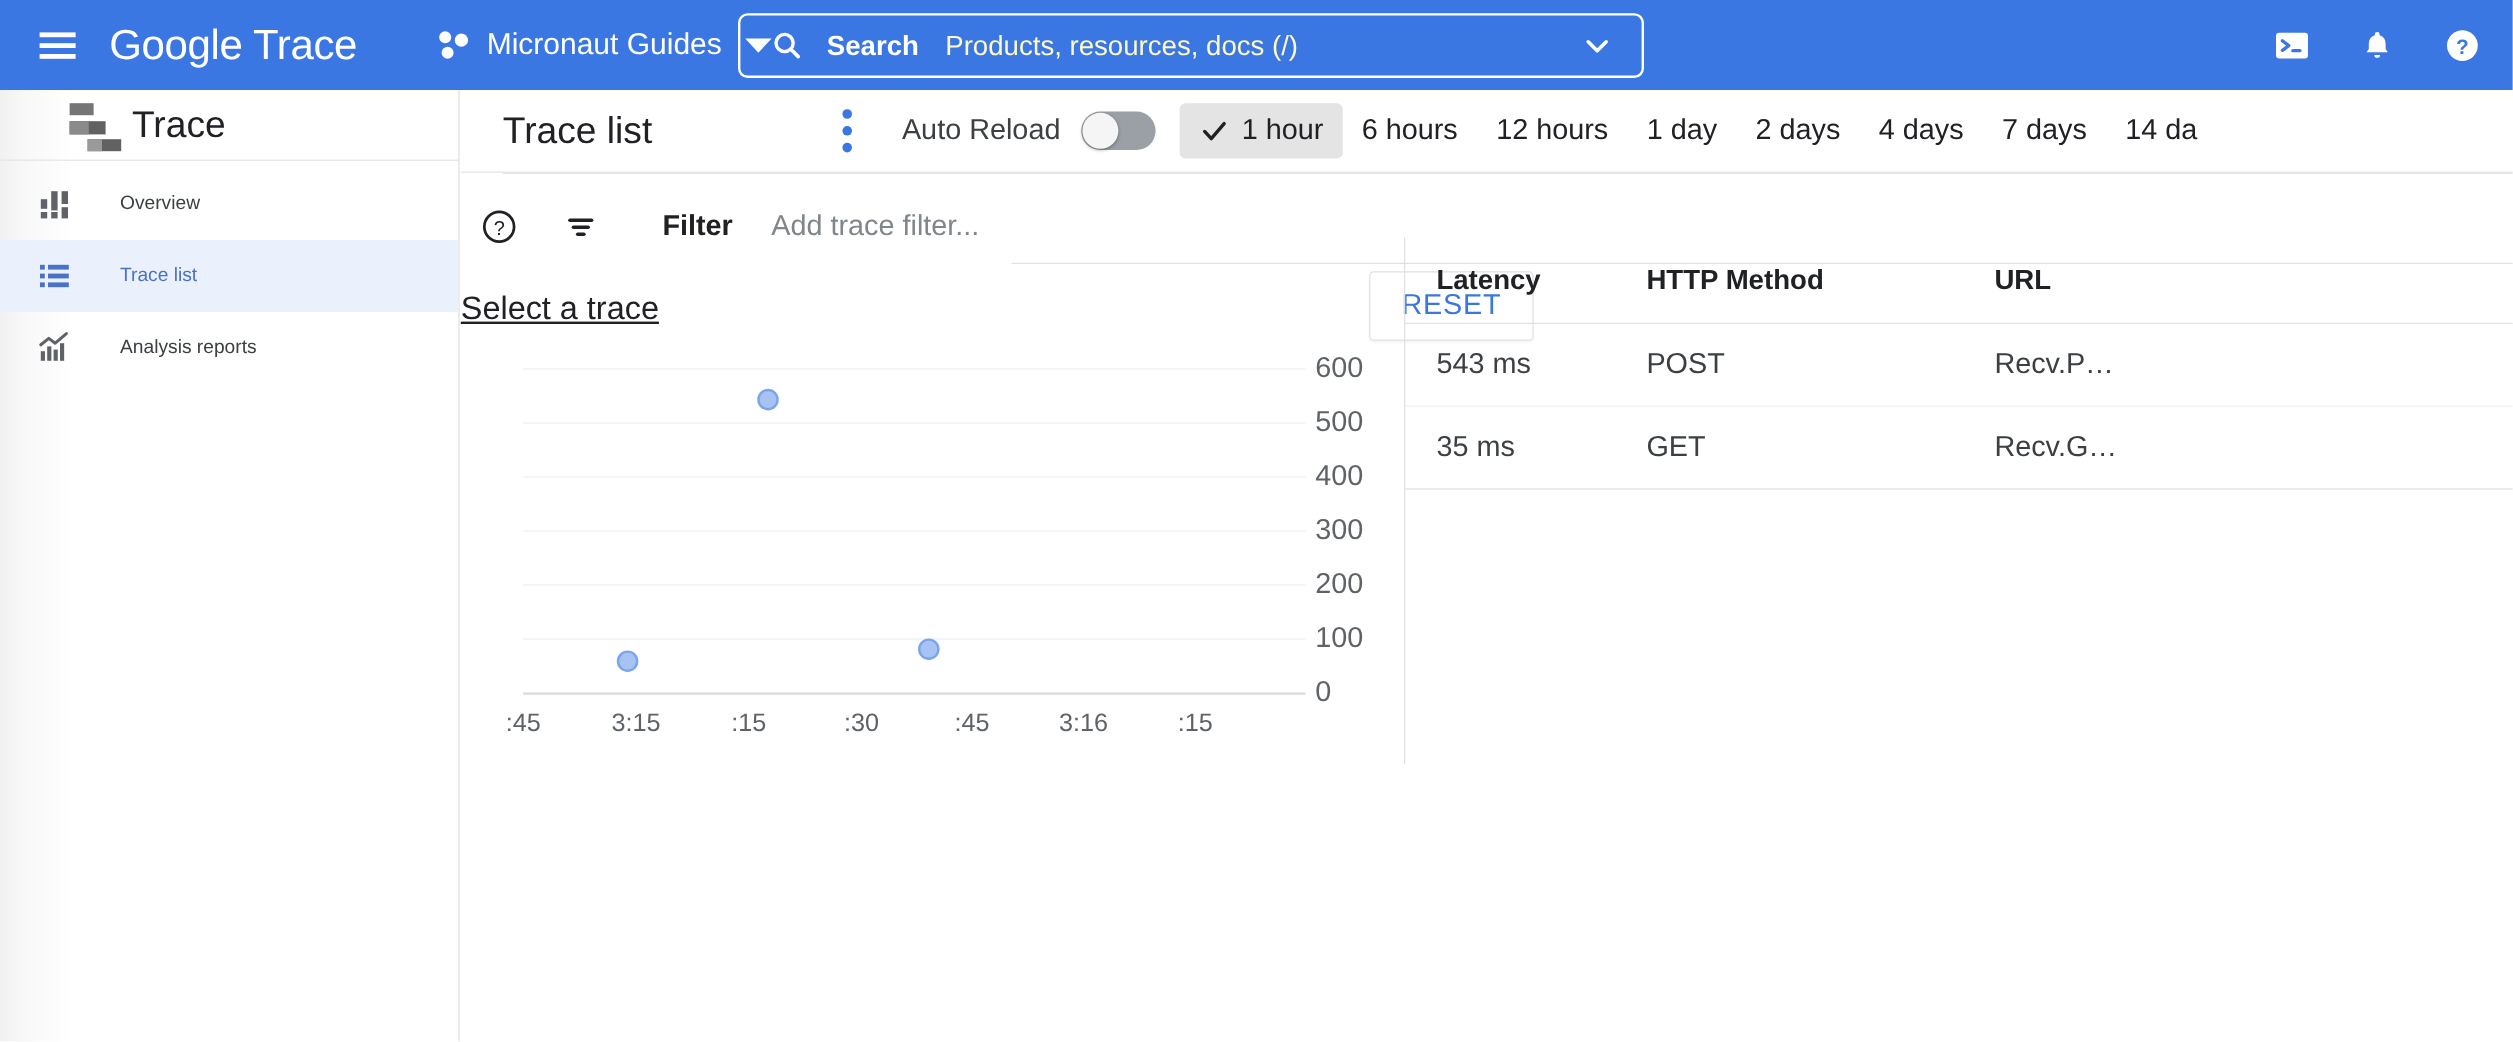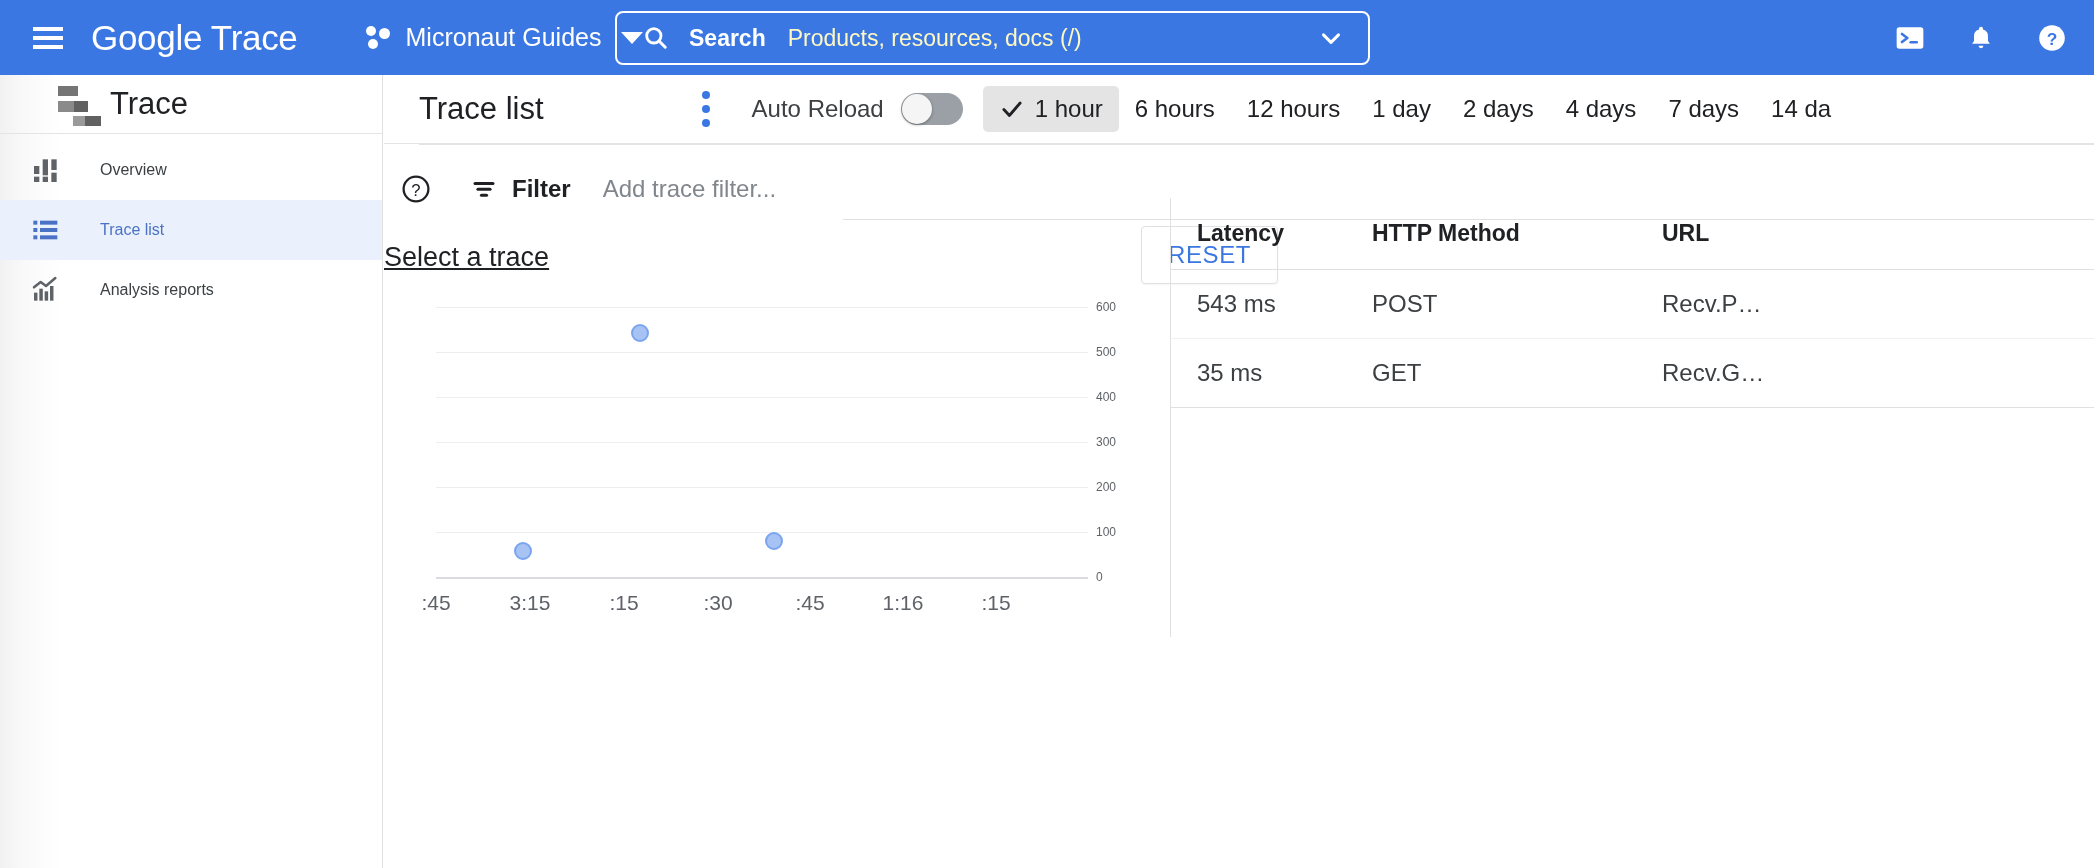--- a/index.html
+++ b/index.html
@@ -129,21 +129,21 @@
   .check { display:flex; }
 
   .filterbar {
     position:relative; margin: 0; height: 90px;
     display:flex; align-items:center;
   }
   .filter-divider {
     position:absolute; left: 35px; right: 0; top: 0; height: 1px; background:#e4e4e4;
   }
   .help-circle { margin-left: 16px; display:flex; cursor:pointer; }
-  .filter-chip { display:flex; align-items:center; margin-left: 38px; cursor:pointer; }
+  .filter-chip { display:flex; align-items:center; margin-left: 38px; cursor:pointer;gap:40px; }
   .filter-icon { display:flex; margin-right: 14px; }
   .filter-label { font-size: 24px; font-weight: 700; color:#202124; }
   .filter-input { margin-left: 32px; font-size: 24px; color:#80868b; cursor:text; }
   .filter-underline {
     position:absolute; left: 459px; right: 0; bottom: 14px; height: 1px; background:#e0e0e0;
   }
 
   
   .content { display:flex; position:relative; }
   .chart-panel { position:relative; width: 786px; flex: 0 0 786px; }
@@ -156,21 +156,21 @@
     padding: 14px 26px; font-size: 24px; color:#3b77e3; font-weight:500;
     letter-spacing: .6px; cursor:pointer; box-shadow: 0 1px 2px rgba(0,0,0,.04);
   }
   .chart-area { position:relative; margin-top: 34px; height: 330px; }
   .plot {
     position:absolute; left: 52px; top: 0; width: 652px; height: 280px;
   }
   .gridline { position:absolute; left:0; right:0; height:1px; background:#eceff1; }
   .axis-line { position:absolute; left:0; right:0; height:2px; background:#dadce0; }
   .ylabel {
-    position:absolute; font-size: 12px; color:#5f6368; text-align:center;
+    position:absolute; font-size: 24px; color:#5f6368; text-align:center;
     transform: translateY(-50%);
   }
   .xlabel {
     position:absolute; font-size: 21px; color:#5f6368; transform: translateX(-50%);
   }
   .dot {
     position:absolute; width: 18px; height: 18px; border-radius:50%;
     background:#a6c3f4; border: 2px solid #7ba4ef;
     transform: translate(-50%, -50%); cursor:pointer;
   }
@@ -418,21 +418,21 @@
           <div class="ylabel" style="left:712px; top:135px;">300</div>
           <div class="ylabel" style="left:712px; top:180px;">200</div>
           <div class="ylabel" style="left:712px; top:225px;">100</div>
           <div class="ylabel" style="left:712px; top:270px;">0</div>
 
           <div class="xlabel" style="left:52px;  top:284px;">:45</div>
           <div class="xlabel" style="left:146px; top:284px;">3:15</div>
           <div class="xlabel" style="left:240px; top:284px;">:15</div>
           <div class="xlabel" style="left:334px; top:284px;">:30</div>
           <div class="xlabel" style="left:426px; top:284px;">:45</div>
-          <div class="xlabel" style="left:519px; top:284px;">1:16</div>
+          <div class="xlabel" style="left:519px; top:284px;">3:16</div>
           <div class="xlabel" style="left:612px; top:284px;">:15</div>
         </div>
       </div>
 
       <div class="table-panel">
         <table class="trace-table">
           <thead>
             <tr>
               <th class="col-latency">Latency</th>
               <th class="col-method">HTTP Method</th>

